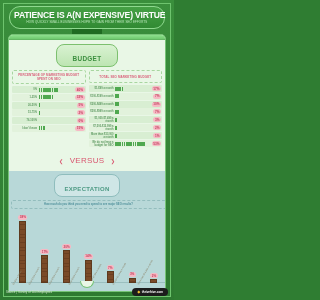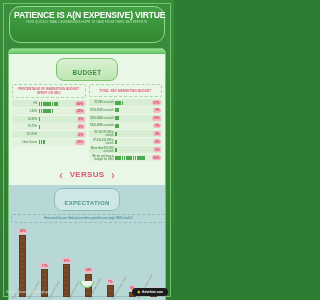--- a/index.html
+++ b/index.html
@@ -21,21 +21,21 @@
     border: 1px solid #6ec46e;
   }
 
   
   .header {
     position: relative;
     margin: 3px 6px 0 6px;
     border: 1px solid #8fd98f;
     border-radius: 11px;
     background: linear-gradient(#45a045, #318a33);
-    padding: 4px 4px 17px 4px;
+    padding: 4px 4px 3px 4px;
     text-align: center;
     z-index: 3;
   }
   .title {
     color: #fdfdfd;
     font-size: 8.6px;
     font-weight: bold;
     letter-spacing: -0.2px;
     line-height: 9px;
     white-space: nowrap;
@@ -150,21 +150,21 @@
 
   
   .versus {
     text-align: center;
     padding: 3px 0 2px 0;
     background: #e9f7e6;
   }
   .versus .vtext {
     color: #d9566f;
     font-size: 8px;
-    font-weight: bold;
+    font-weight: normal;
     letter-spacing: 0.3px;
     vertical-align: middle;
   }
   .leaf {
     display: inline-block;
     color: #d9566f;
     font-size: 5px;
     vertical-align: middle;
     margin: 0 2px;
   }

